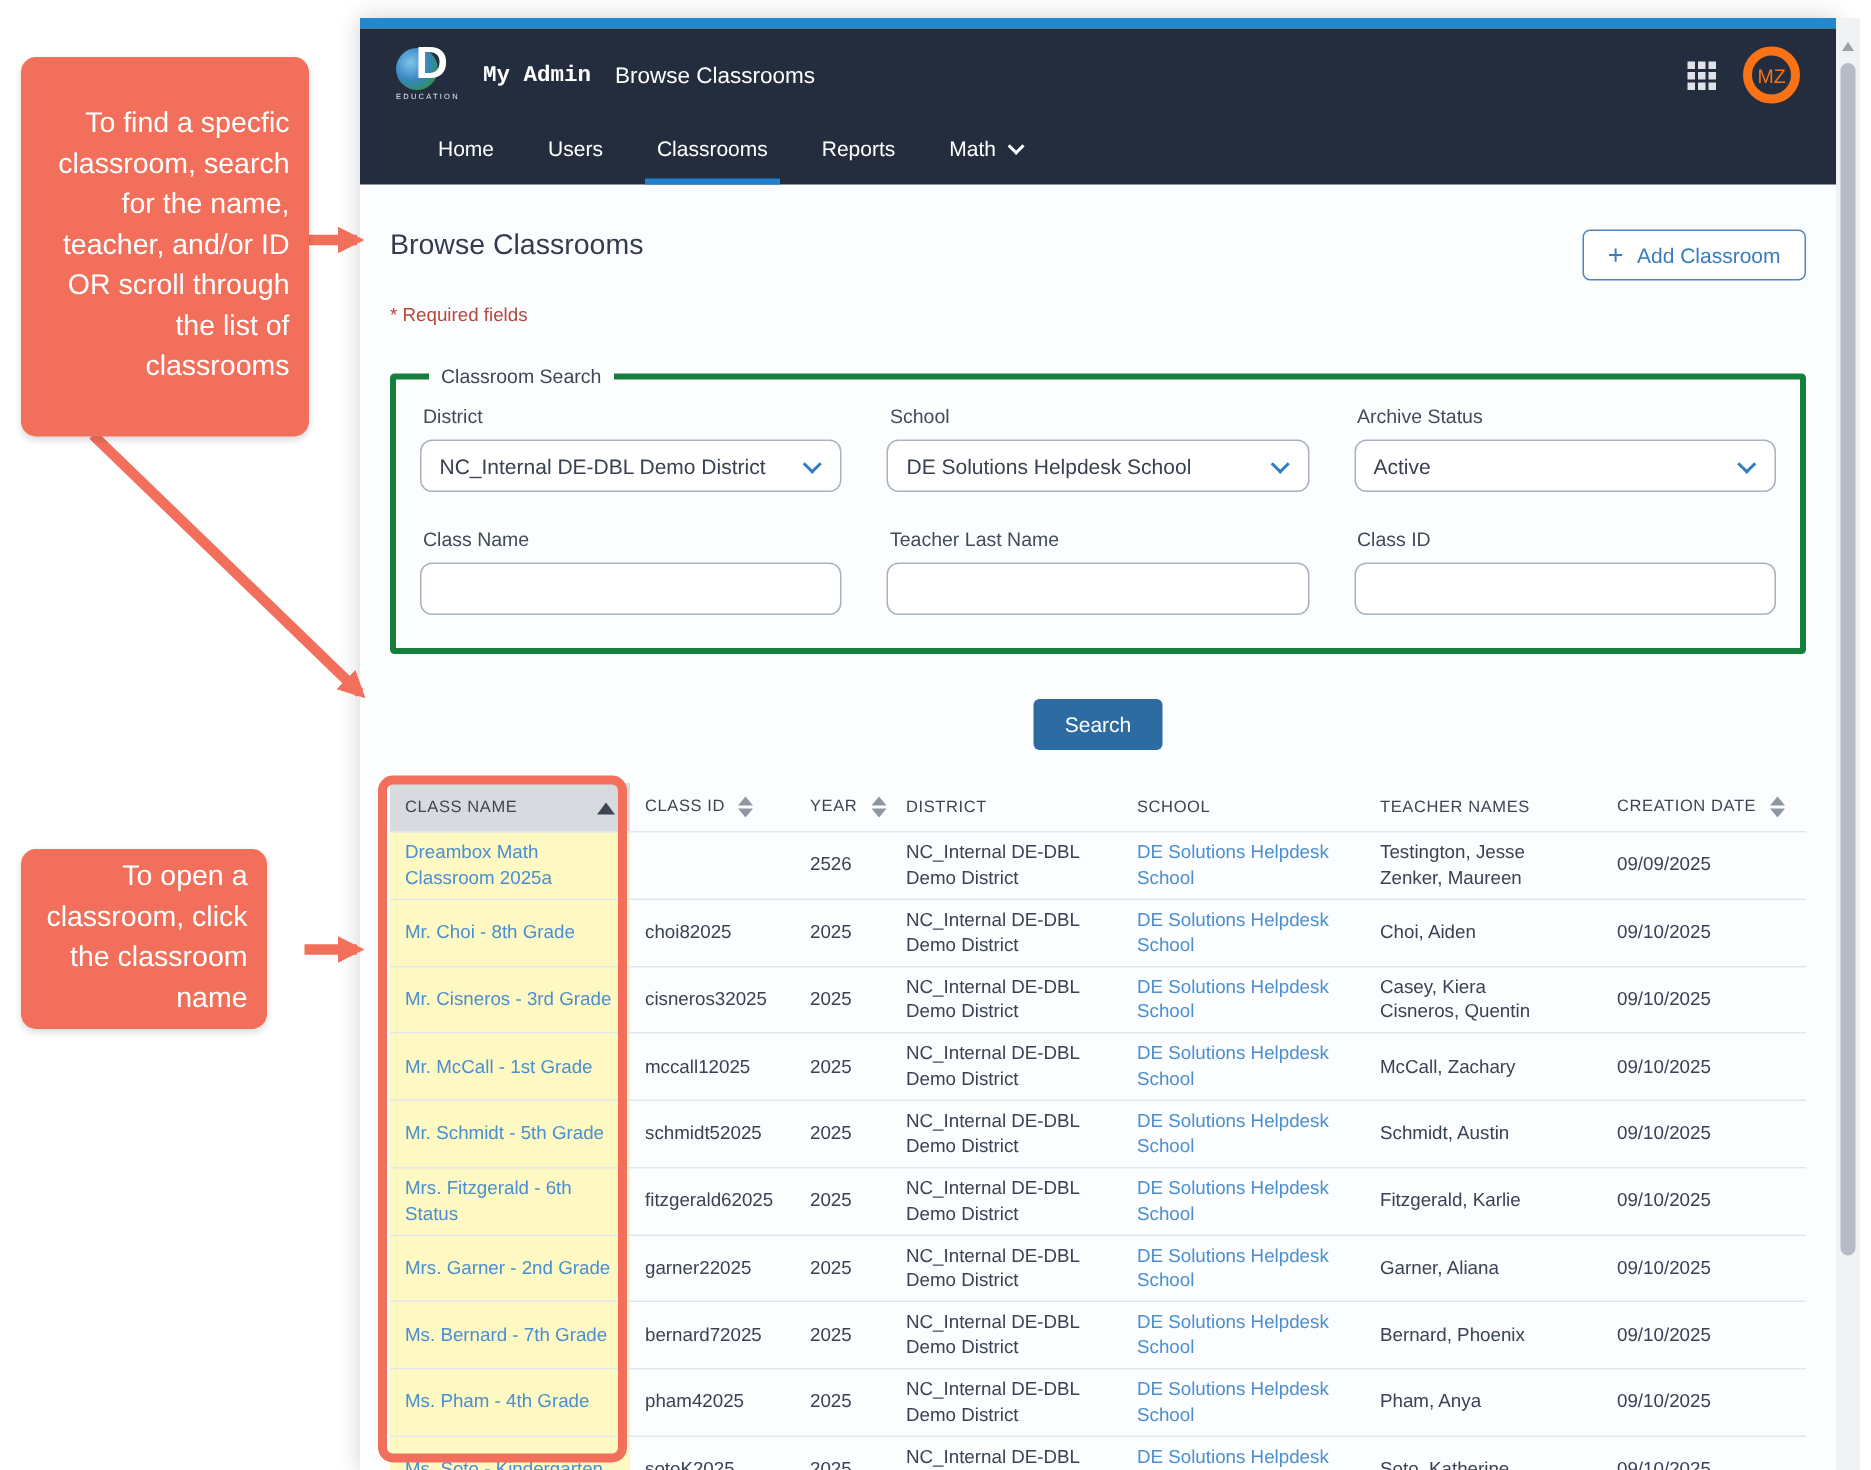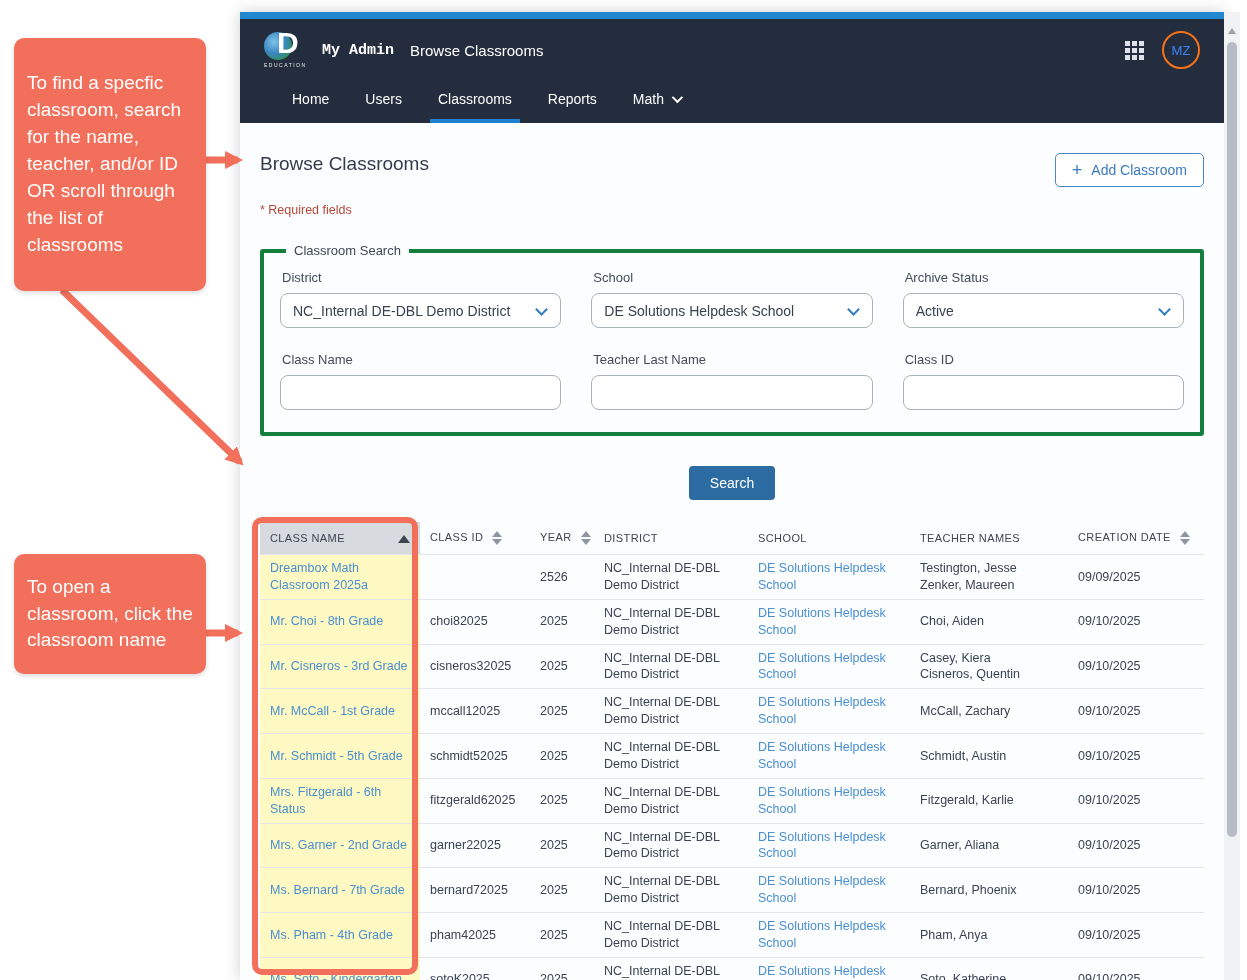--- a/index.html
+++ b/index.html
@@ -17,22 +17,22 @@
   .logo { position:relative; width:44px; height:44px; margin-top:4px; }
   .globe { position:absolute; left:0; top:2px; width:28px; height:28px; border-radius:50%;
            background:radial-gradient(circle at 35% 35%, #7ec3e8 0%, #3b86c4 45%, #2e8f5f 75%, #1d5e8e 100%); }
   .logo-d { position:absolute; left:13px; top:-4px; font-size:30px; font-weight:bold; color:#fff; }
   .logo-sub { position:absolute; left:0; top:32px; font-size:5px; letter-spacing:1.5px; color:#e8eaee; }
   .tb-product { margin-left:14px; font-size:15px; font-weight:bold; color:#fff;font-family:Liberation Mono, monospace; }
   .tb-page { margin-left:16px; font-size:15px; color:#fff; }
   .nav-top-right { margin-left:auto; display:flex; align-items:center; gap:18px; }
   .grid-icon { display:grid; grid-template-columns:repeat(3,5px); grid-template-rows:repeat(3,5px); gap:2px; cursor:pointer; }
   .grid-icon i { background:#dfe3e9; }
-  .avatar { width:38px; height:38px; border-radius:50%; border:2px solid #f97316; display:flex; align-items:center;
-            justify-content:center; font-size:13px; color:#3b82f6; cursor:pointer; }
+  .avatar { width:38px; height:38px; border-radius:50%; border:6px solid #f97316; display:flex; align-items:center;
+            justify-content:center; font-size:13px; color:#f97316; cursor:pointer; }
   .nav-tabs { display:flex; gap:8px; padding-left:14px; }
   .nav-item { position:relative; padding:10px 14px 16px; font-size:14px; color:#fff; cursor:pointer; display:flex; align-items:center; gap:8px; }
   .nav-item.active::after { content:""; position:absolute; left:6px; right:6px; bottom:0; height:4px; background:#1f7fd0; }
   .chev-down { width:8px; height:8px; border-right:2px solid #fff; border-bottom:2px solid #fff; transform:rotate(45deg) translateY(-2px); }
 
   
   .content { padding:30px 20px 0; }
   .title-row { display:flex; align-items:flex-start; justify-content:space-between; }
   .page-title { font-size:19px; color:#333c4d; }
   .add-btn { display:flex; align-items:center; gap:9px; border:1px solid #4a86c6; background:#fff; color:#3a7bbd;
@@ -71,25 +71,25 @@
   td.cell-classname { background:#fef9c3; }
   a.tbl-link { color:#4a8fd0; text-decoration:none; cursor:pointer; }
 
   
   #scrollbar { position:absolute; left:1224px; top:12px; width:16px; height:968px; background:#f1f2f4; }
   #scrollbar .sb-arrow { position:absolute; left:4px; top:16px; width:0; height:0; border-left:4px solid transparent;
               border-right:4px solid transparent; border-bottom:6px solid #9aa0a8; }
   #scrollbar .sb-thumb { position:absolute; left:3px; top:30px; width:10px; height:795px; background:#b6bcc6; border-radius:5px; cursor:pointer; }
 
   
-  .callout { position:absolute; background:#f2705b; border-radius:10px; color:#fff; text-align:left;
+  .callout { position:absolute; background:#f2705b; border-radius:10px; color:#fff; text-align:right;
              display:flex; align-items:center; justify-content:center; padding:10px 13px; font-size:19px;
              line-height:1.42; z-index:30; box-shadow:0 2px 5px rgba(0,0,0,.15); }
   #callout1 { left:14px; top:38px; width:192px; height:253px; }
-  #callout2 { left:14px; top:554px; width:192px; height:120px; }
+  #callout2 { left:14px; top:566px; width:164px; height:120px; }
   #col-highlight { position:absolute; left:252px; top:517px; width:166px; height:458px; border:6px solid #f2705b;
              border-radius:10px; z-index:25; pointer-events:none; }
   #annot-svg { position:absolute; left:0; top:0; z-index:28; pointer-events:none; }
 </style>
 </head>
 <body>
 
 <div id="panel">
   <div class="blue-strip"></div>
 

